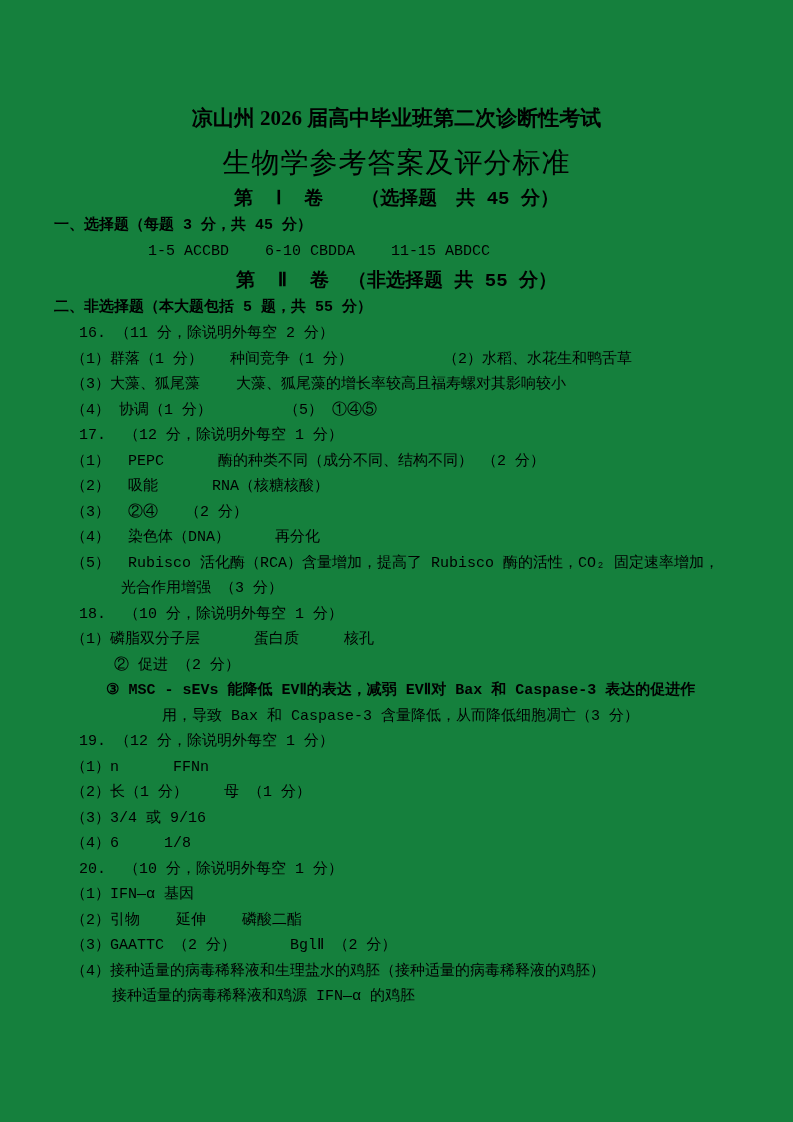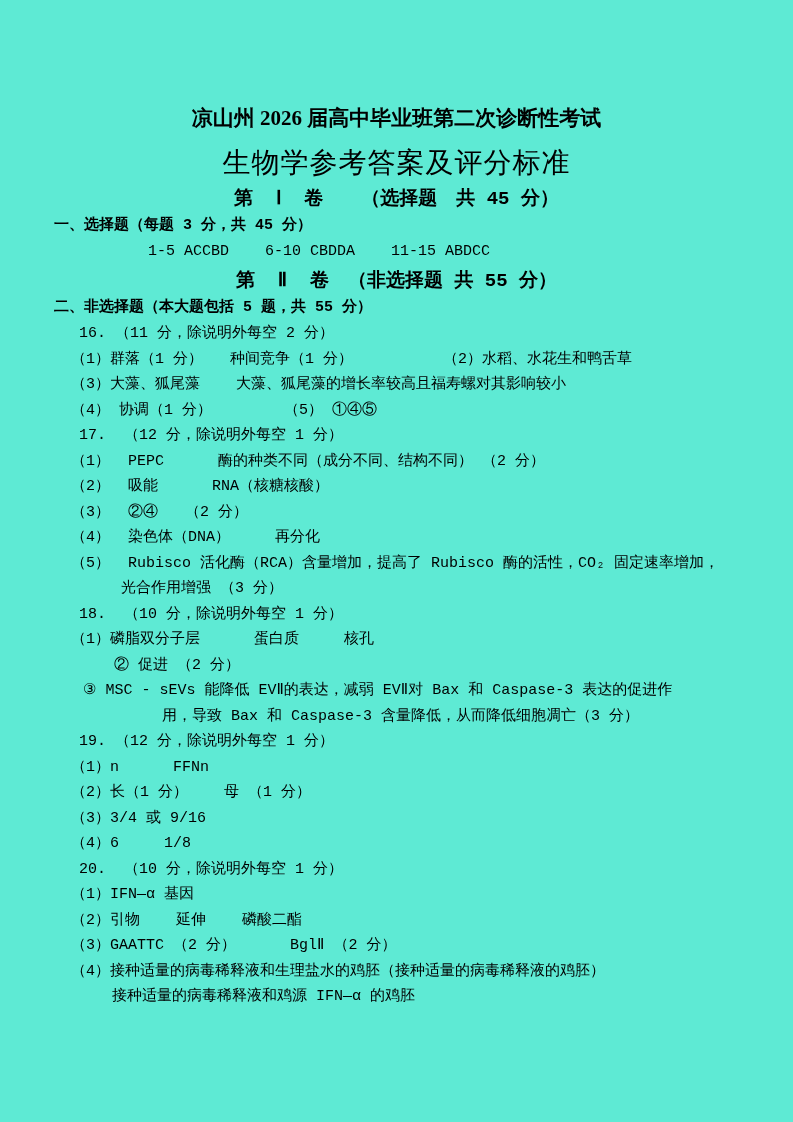--- a/index.html
+++ b/index.html
@@ -4,21 +4,21 @@
 <style>
   html, body {
     margin: 0;
     padding: 0;
     background: #ffffff;
   }
   .page {
     position: relative;
     width: 793px;
     height: 1122px;
-    background: #5eead4;
+    background: #15803d;
     color: #000000;
     overflow: hidden;
     box-sizing: border-box;
     padding-top: 103px;
     font-family: "Liberation Mono", "DejaVu Sans Mono", serif;
   }
   .title1 {
     text-align: center;
     font-family: "Liberation Serif", "DejaVu Serif", serif;
     font-weight: bold;
@@ -58,21 +58,21 @@
   }
   .mc-line {
     font-size: 15px;
     line-height: 26px;
     padding-left: 148px;
     white-space: pre-wrap;
   }
   .l-q     { padding-left: 79px; font-family: Liberation Mono, monospace; }
   .l-sub   { padding-left: 71px; }
   .l-sub2  { padding-left: 114px; }
-  .l-sub3  { padding-left: 83px; }
+  .l-sub3  { padding-left: 106px; font-weight: bold; }
   .l-cont  { padding-left: 121px; }
   .l-cont2 { padding-left: 162px; }
   .l-cont4 { padding-left: 112px; }
 </style>
 </head>
 <body>
 
 <div class="page">
   <div class="title1">凉山州 2026 届高中毕业班第二次诊断性考试</div>
   <div class="title2">生物学参考答案及评分标准</div>

